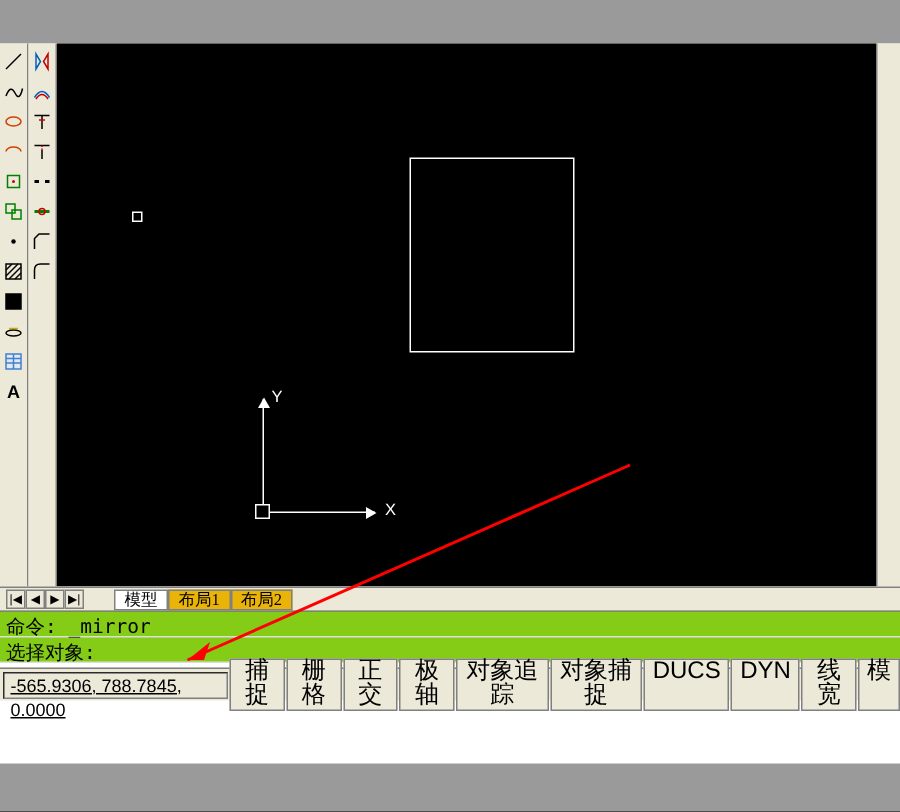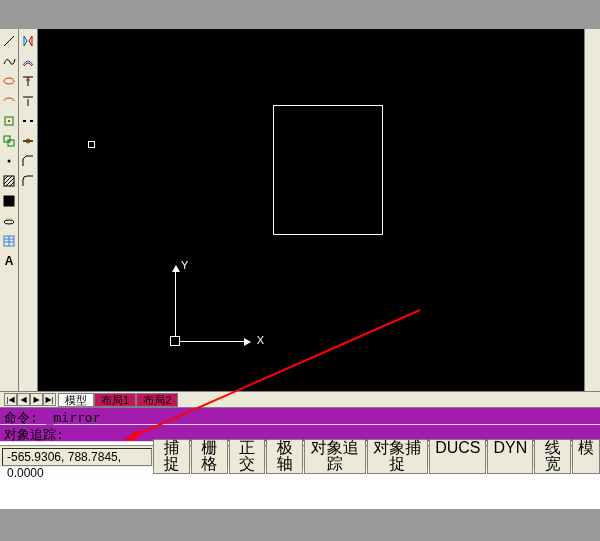--- a/index.html
+++ b/index.html
@@ -17,27 +17,27 @@
 .ucs-x { position: absolute; left: 5px; top: 0; width: 70px; height: 1px; background: #fff; }
 .ucs-x-arrow { position: absolute; right: -1px; top: -3px; width: 0; height: 0; border-left: 7px solid #fff; border-top: 4px solid transparent; border-bottom: 4px solid transparent; }
 .ucs-x-label { position: absolute; right: -14px; top: -7px; color: #fff; font-size: 11px; }
 .ucs-y { position: absolute; left: 0; bottom: 5px; width: 1px; height: 70px; background: #fff; }
 .ucs-y-arrow { position: absolute; top: -1px; left: -3px; width: 0; height: 0; border-bottom: 7px solid #fff; border-left: 4px solid transparent; border-right: 4px solid transparent; }
 .ucs-y-label { position: absolute; top: -7px; left: 6px; color: #fff; font-size: 11px; }
 .scrollbar-v { width: 16px; background: #ece9d8; border-left: 1px solid #808080; }
 .bottom-strip { position: absolute; left: 0; top: 362px; width: 600px; height: 16px; background: #ece9d8; border-top: 1px solid #808080; display: flex; align-items: center; }
 .nav-btns { display: flex; padding-left: 4px; }
 .nav-btn { width: 13px; height: 13px; border: 1px solid #808080; background: #ece9d8; display: flex; align-items: center; justify-content: center; font-size: 8px; cursor: pointer; }
-.tabs { display: flex; margin-left: 2px; }
-.tab { padding: 0 6px; height: 14px; border: 1px solid #808080; background: #be185d; font-size: 11px; cursor: pointer; line-height: 12px; }
+.tabs { display: flex; margin-left: 20px; font-family: Liberation Serif, serif; }
+.tab { padding: 0 6px; height: 14px; border: 1px solid #808080; background: #eab308; font-size: 11px; cursor: pointer; line-height: 12px; }
 .tab.active { background: #fff; }
-.cmd-area { position: absolute; left: 0; top: 378px; width: 600px; background: #a21caf; border-top: 1px solid #808080; }
+.cmd-area { position: absolute; left: 0; top: 378px; width: 600px; background: #84cc16; border-top: 1px solid #808080; }
 .cmd-line { height: 17px; padding: 1px 4px; font-size: 13px; font-family: SimSun, monospace; border-bottom: 1px solid #ddd; }
 .status-bar { position: absolute; left: 0; top: 416px; width: 600px; height: 22px; background: #ece9d8; border-top: 1px solid #808080; display: flex; align-items: center; }
-.coords { padding: 0 4px; border: 1px inset #808080; height: 18px; line-height: 16px; font-size: 12px; margin-left: 2px; min-width: 150px; }
+.coords { padding: 0 4px; border: 1px inset #808080; height: 18px; line-height: 16px; font-size: 12px; margin-left: 2px; min-width: 150px; text-decoration: underline; }
 .status-btn { padding: 0 5px; border: 1px solid #808080; height: 35px; line-height: 16px; font-size: 16px; margin-left: 1px; cursor: pointer; background: #ece9d8; text-align: center; }
 .arrow-annotation { position: absolute; pointer-events: none; z-index: 100; }
 </style>
 </head>
 <body>
 
 <div class="app-frame">
 
   <div class="main-area">
 
@@ -189,21 +189,21 @@
     </div>
     <div class="tabs">
       <div class="tab active">模型</div>
       <div class="tab">布局1</div>
       <div class="tab">布局2</div>
     </div>
   </div>
 
   <div class="cmd-area">
     <div class="cmd-line">命令: _mirror</div>
-    <div class="cmd-line">对象追踪:</div>
+    <div class="cmd-line">选择对象:</div>
   </div>
 
   <div class="status-bar">
     <div class="coords">-565.9306, 788.7845, 0.0000</div>
     <div class="status-btn">捕捉</div>
     <div class="status-btn">栅格</div>
     <div class="status-btn">正交</div>
     <div class="status-btn">极轴</div>
     <div class="status-btn">对象追踪</div>
     <div class="status-btn">对象捕捉</div>

